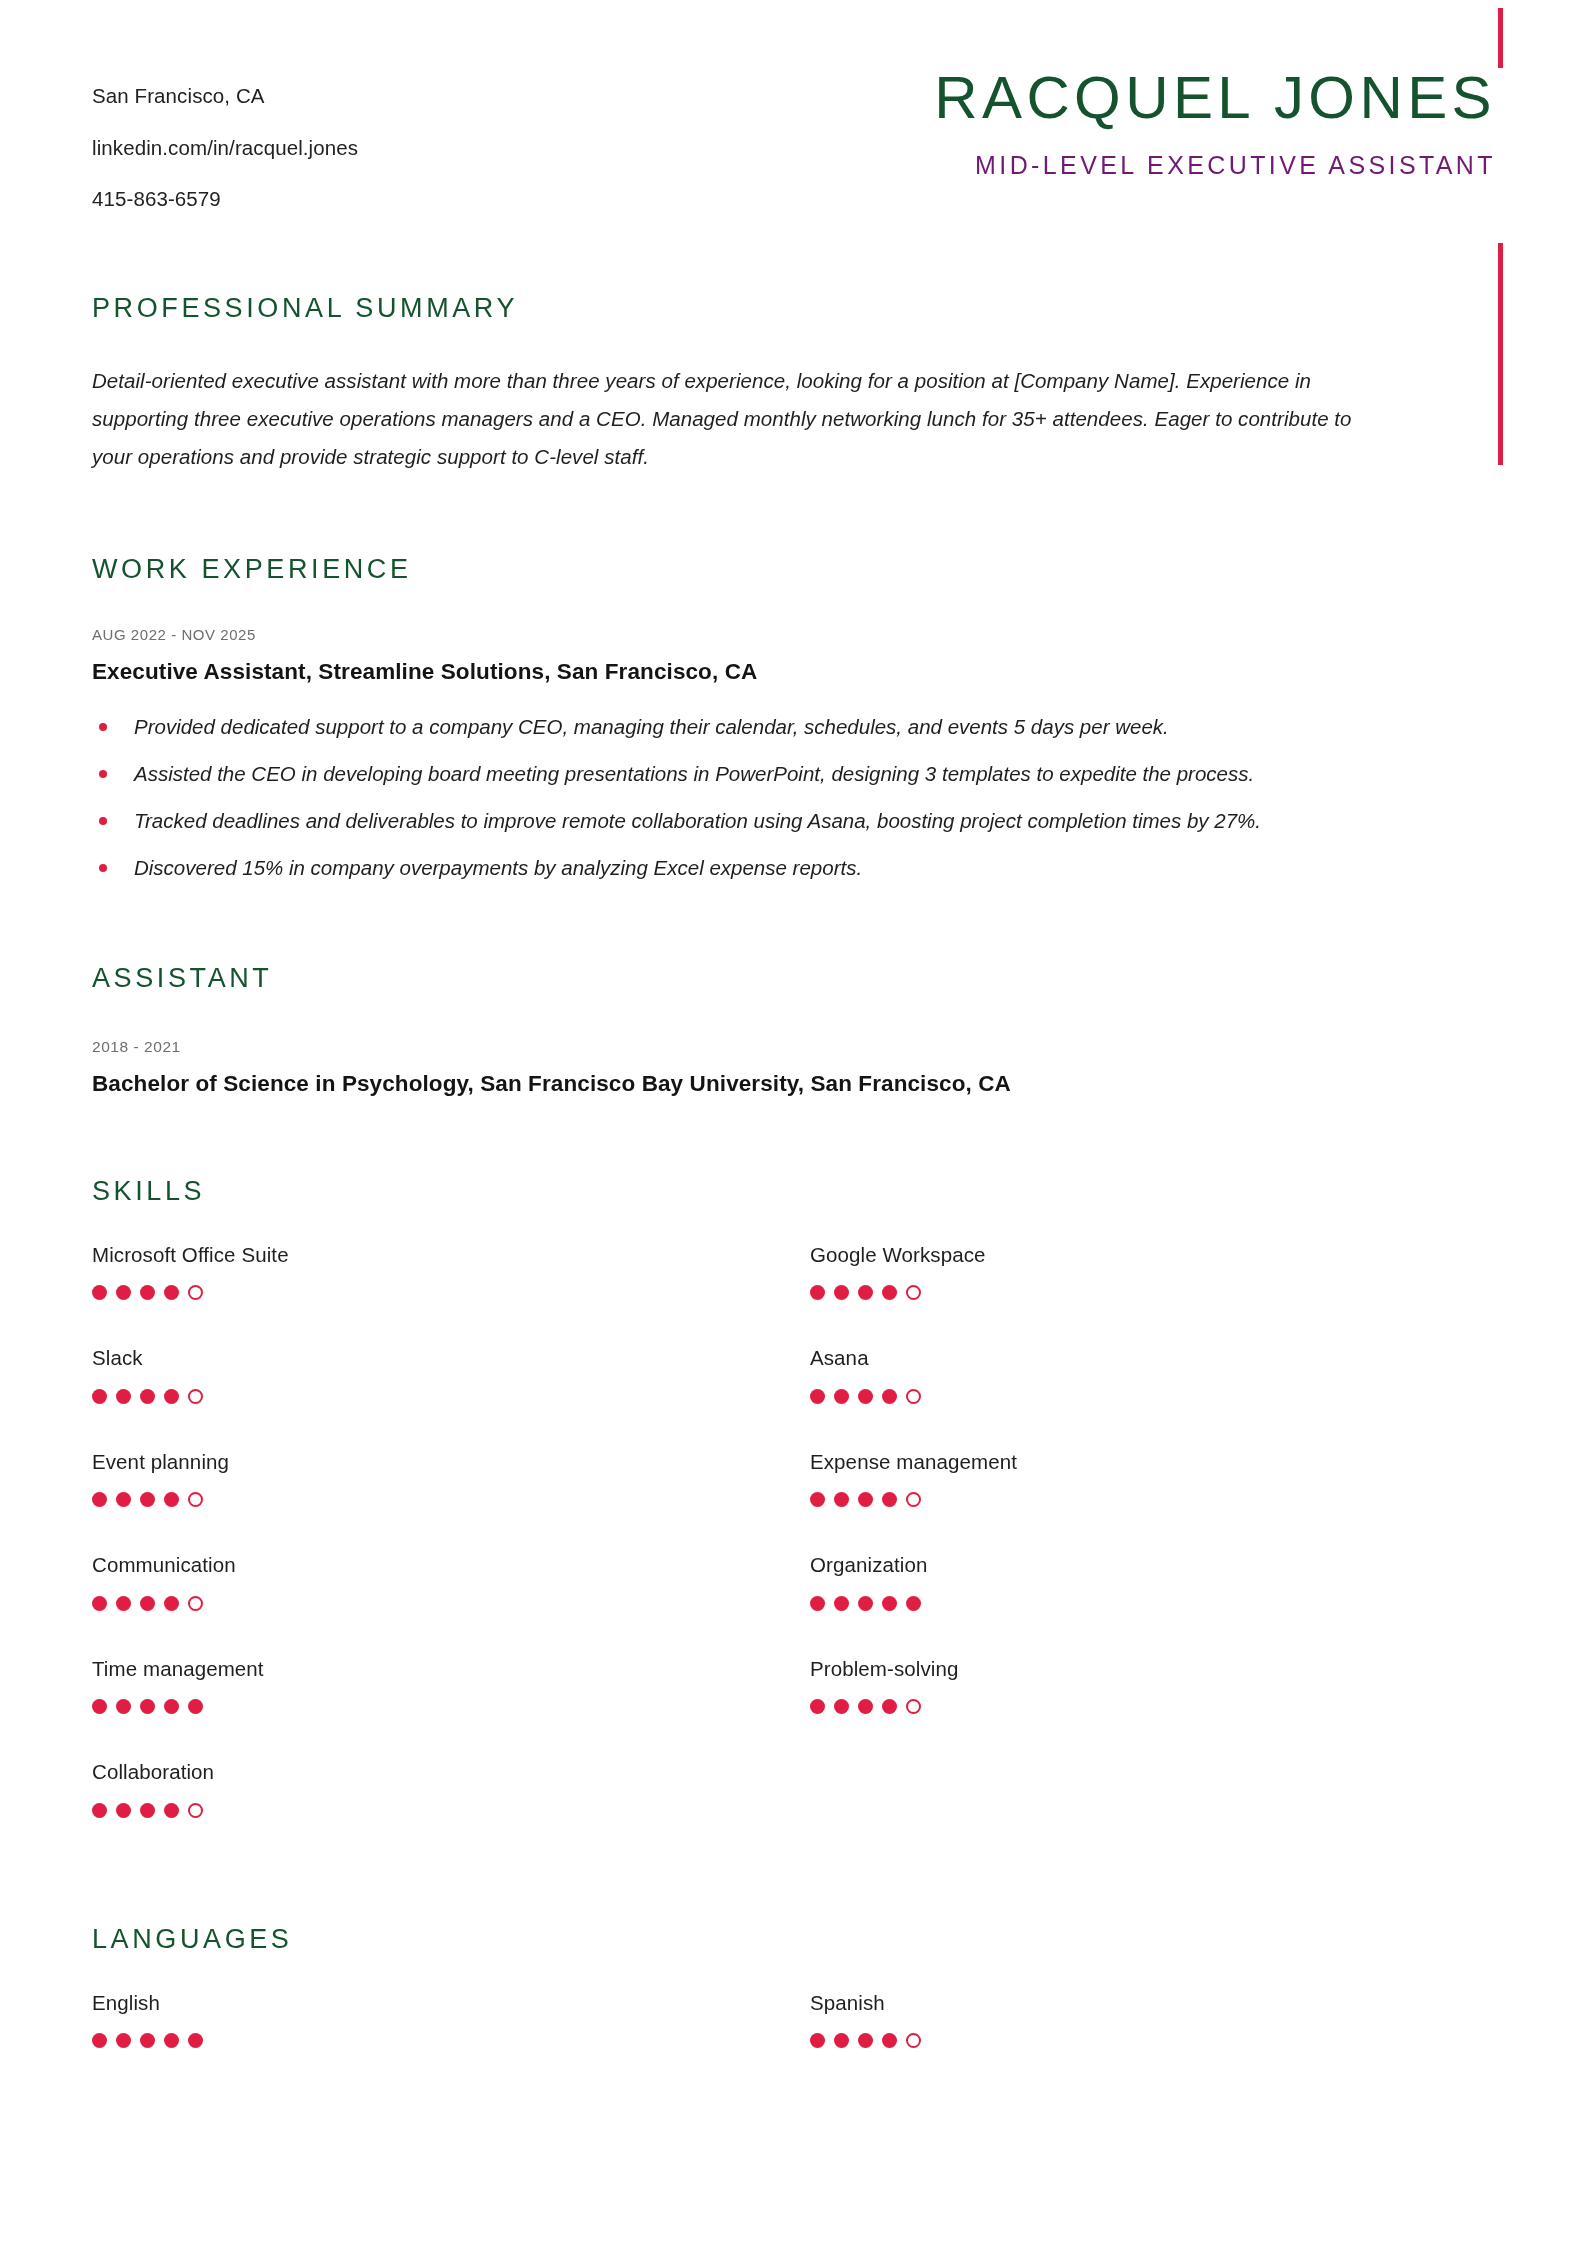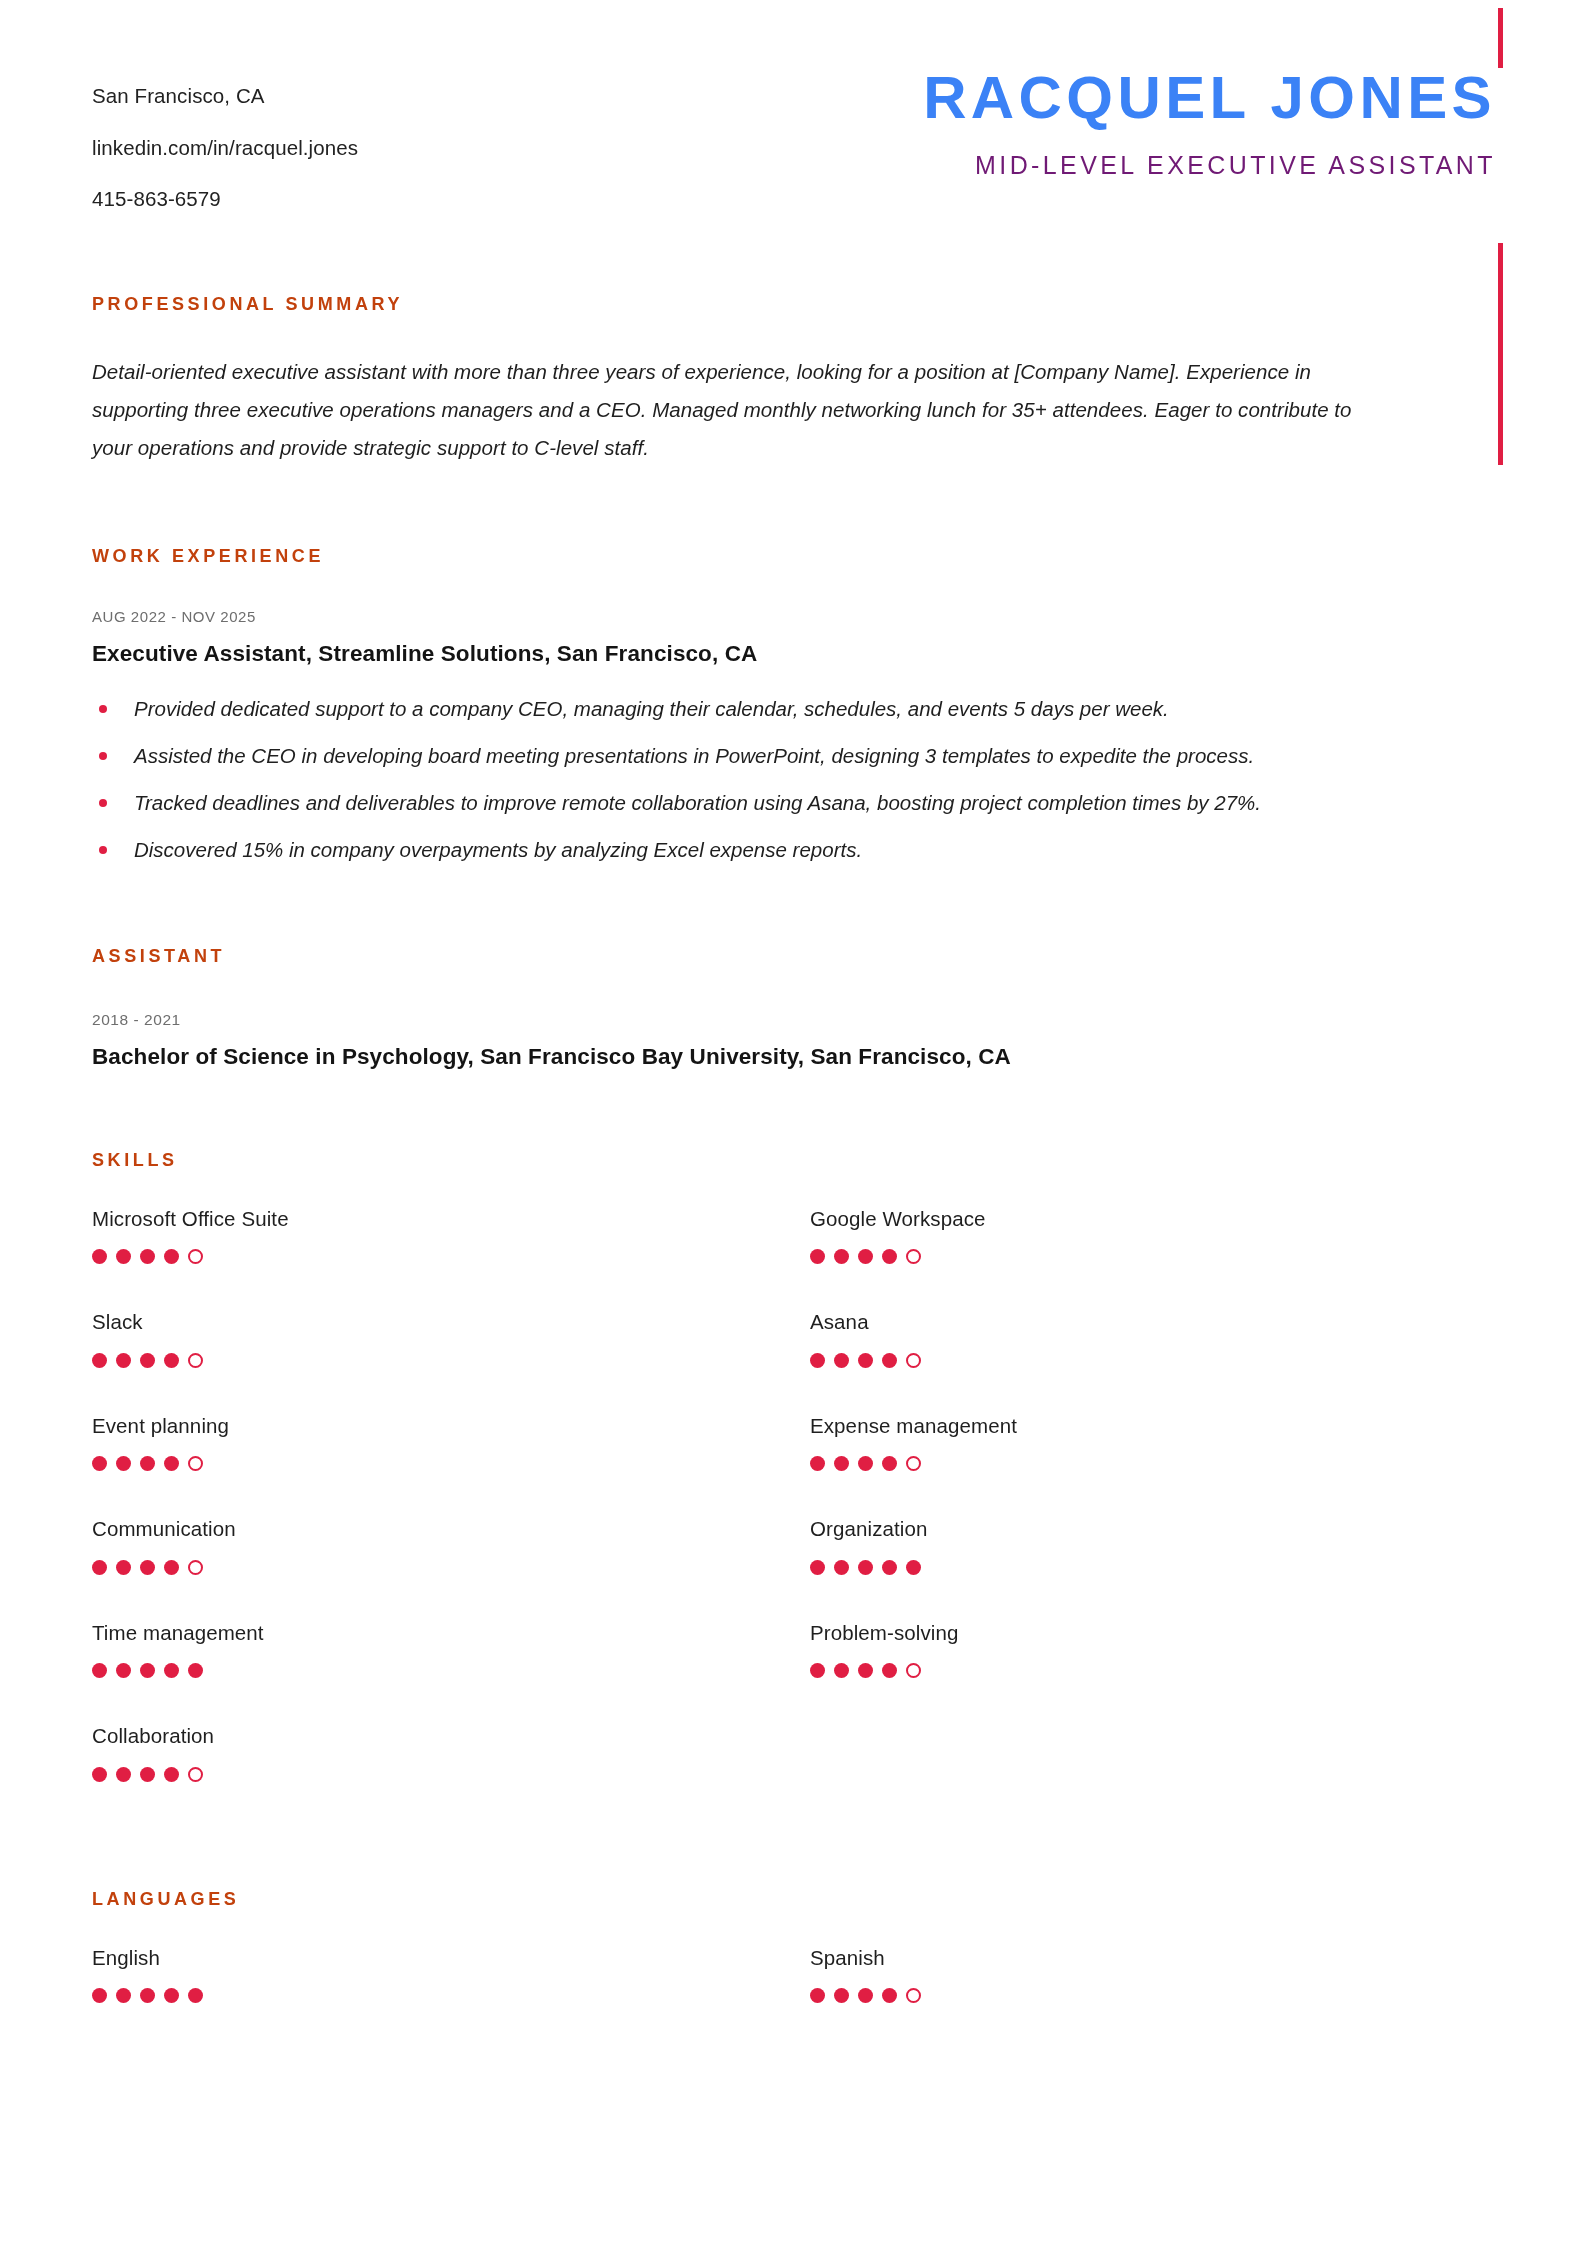--- a/index.html
+++ b/index.html
@@ -52,42 +52,42 @@
   }
   .contact-line:last-child { margin-bottom: 0; }
 
   .identity {
     flex: 1;
     text-align: right;
     padding-right: 2px;
   }
   .full-name {
     font-size: 60px;
-    font-weight: bold;
+    font-weight: normal;
     letter-spacing: 4.4px;
-    color: #3b82f6;
+    color: #14532d;
     line-height: 1.0;
     white-space: nowrap;
   }
   .job-title {
     font-size: 25px;
     letter-spacing: 3.4px;
     color: #701a75;
     margin-top: 25px;
     line-height: 1.0;
     white-space: nowrap;
   }
 
   
   .section { padding: 0 92px; }
   .section-title {
-    font-size: 18px;
-    font-weight: bold;
+    font-size: 27px;
+    font-weight: normal;
     letter-spacing: 3.6px;
-    color: #c2410c;
+    color: #14532d;
     line-height: 1.0;
   }
 
   
   .summary-section { margin-top: 85px; }
   .summary-text {
     margin-top: 40px;
     font-size: 20.5px;
     font-style: italic;
     line-height: 1.87;

